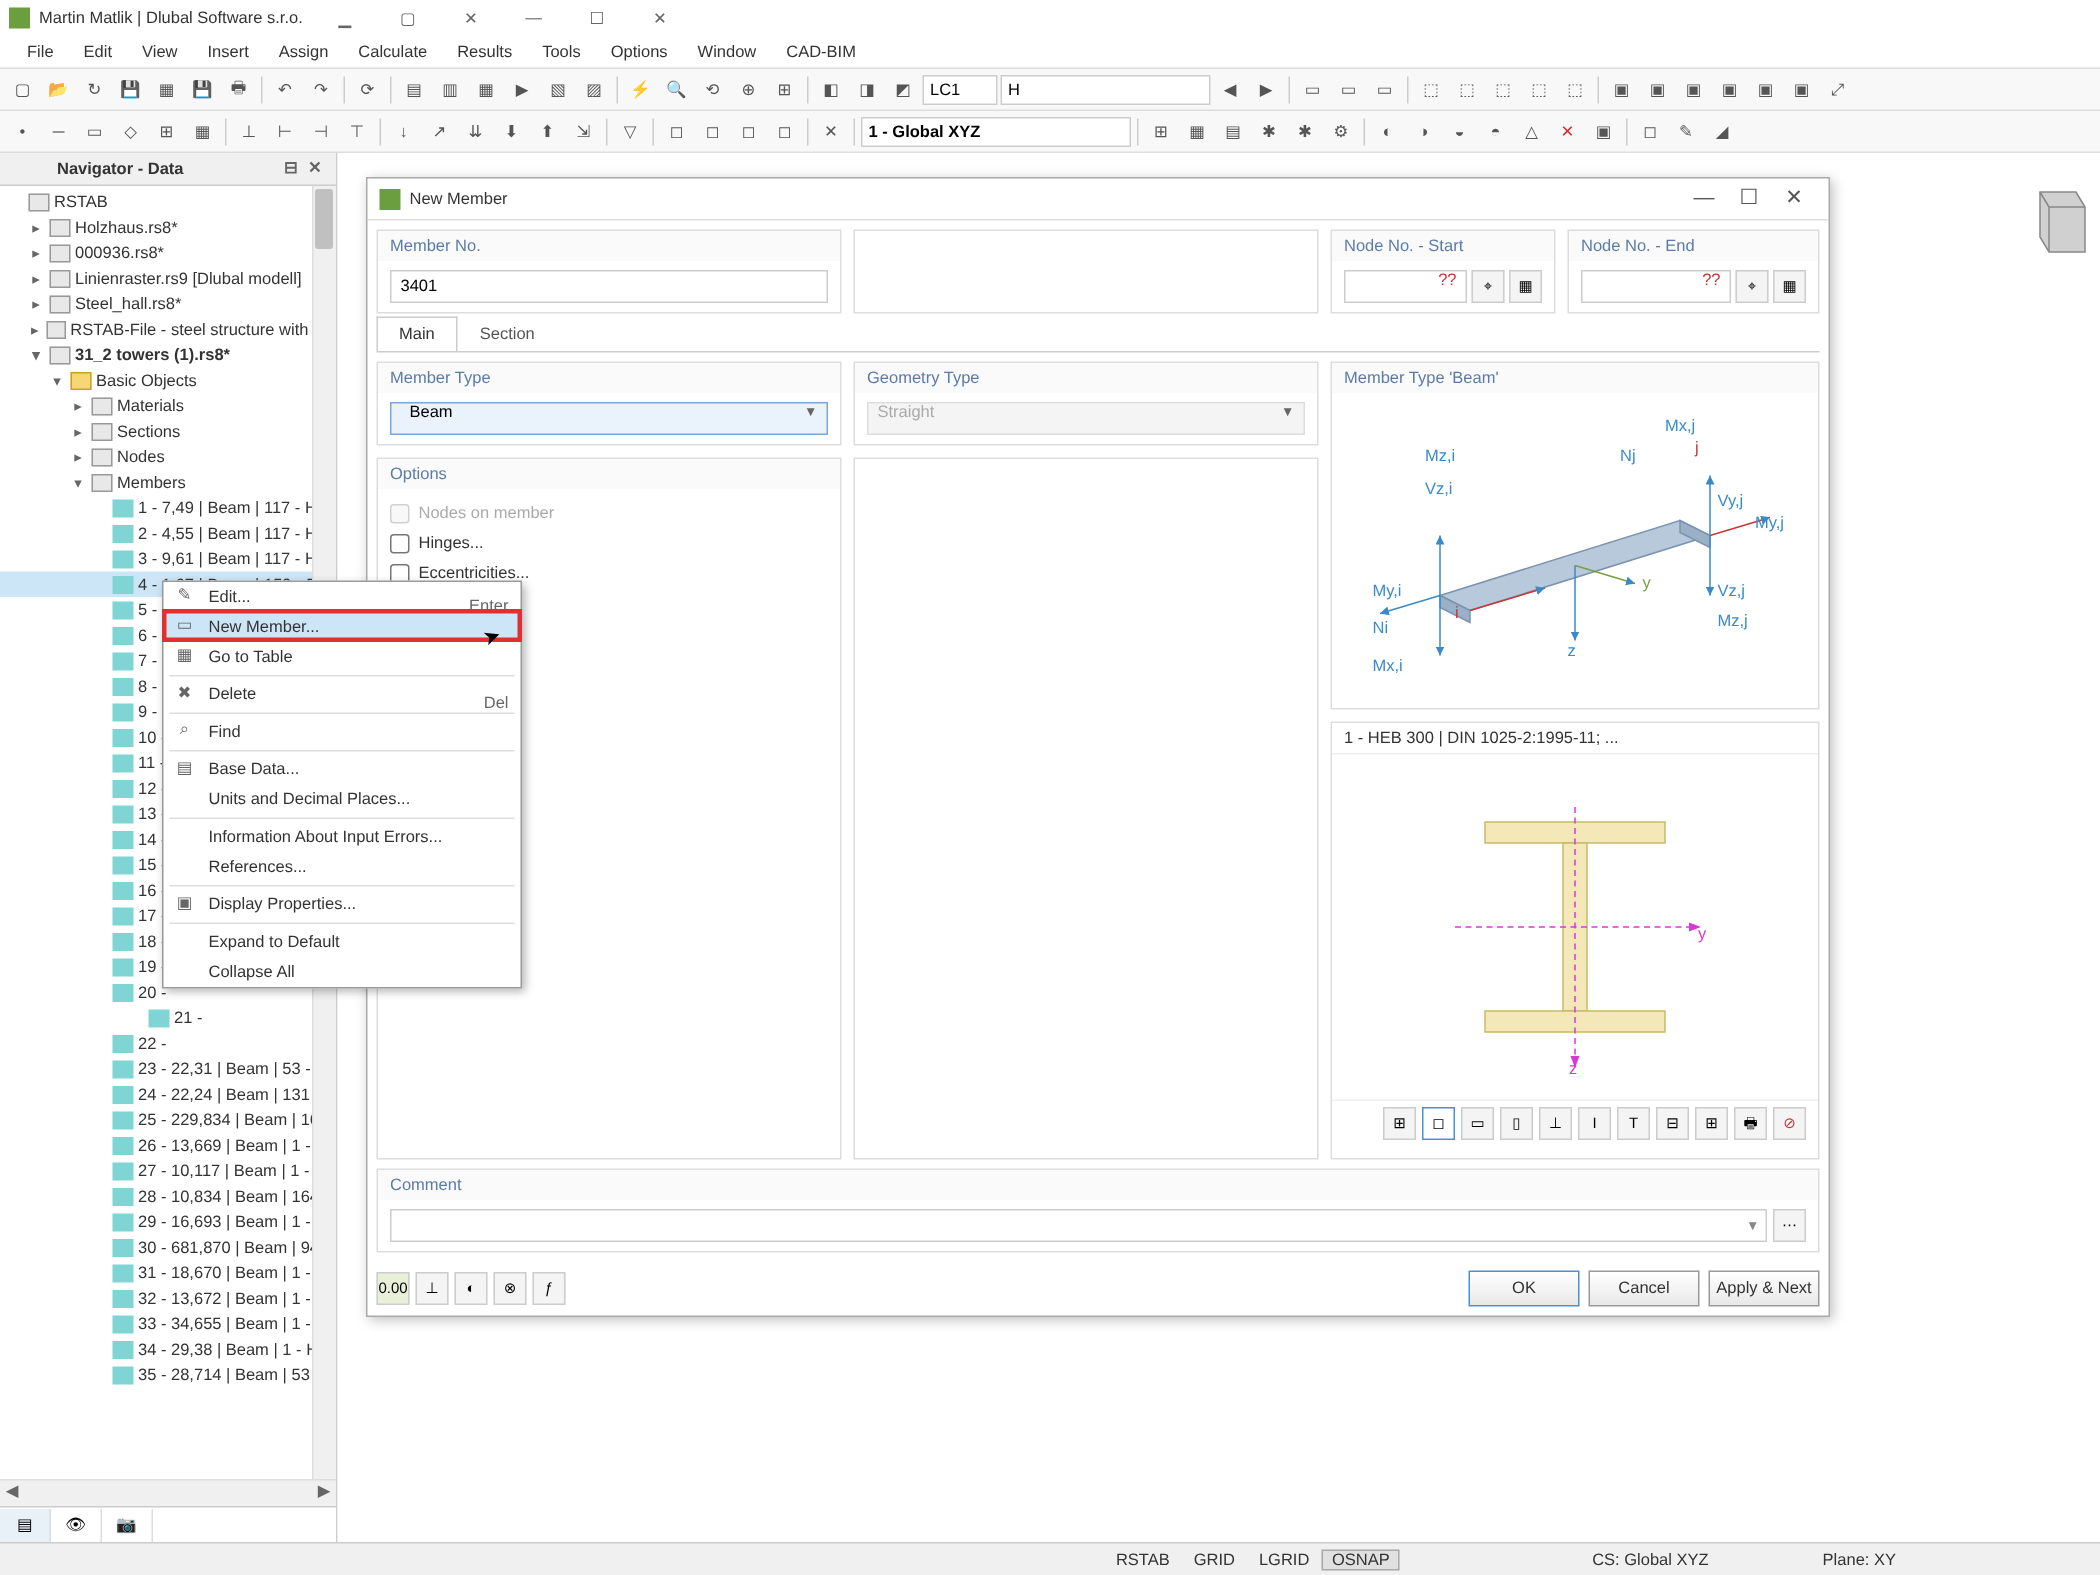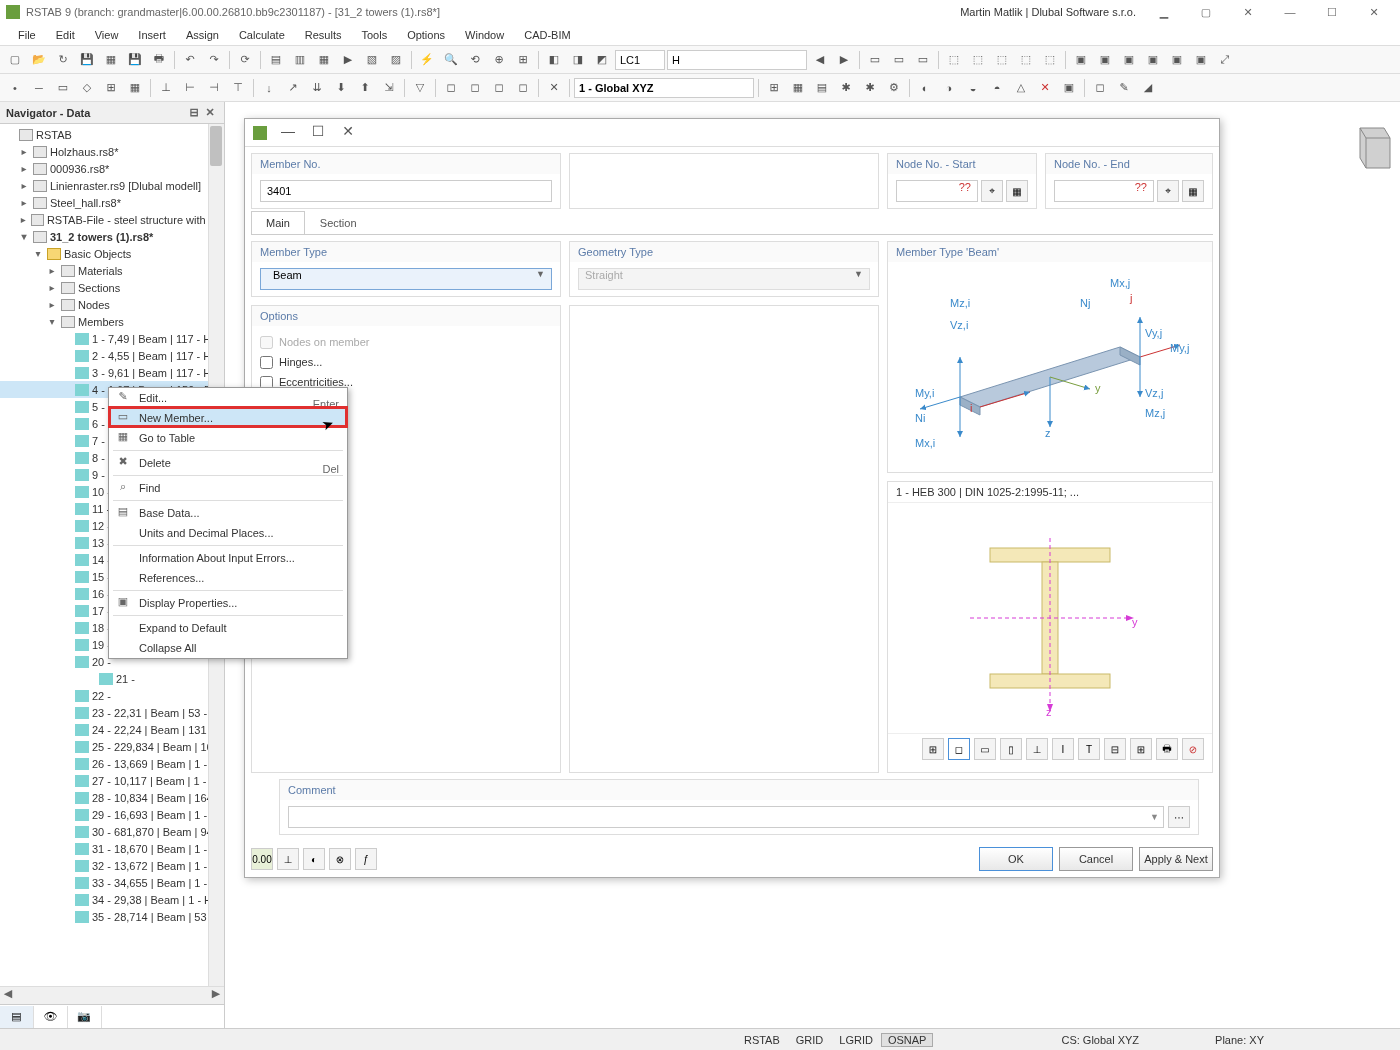--- a/index.html
+++ b/index.html
@@ -12,21 +12,21 @@
 .winbtn{width:40px;height:20px;display:flex;align-items:center;justify-content:center;color:#666;}
 .menubar{height:22px;background:#fff;display:flex;align-items:center;padding:0 8px;border-bottom:1px solid #ddd;}
 .menubar span{padding:2px 10px;color:#333;}
 .toolbar{height:28px;background:#f8f8f8;display:flex;align-items:center;padding:0 4px;border-bottom:1px solid #ddd;gap:2px;}
 .tbtn{width:22px;height:22px;display:flex;align-items:center;justify-content:center;color:#555;border:1px solid transparent;}
 .tsep{width:1px;height:18px;background:#ccc;margin:0 2px;}
 .tcombo{height:20px;border:1px solid #ccc;background:#fff;padding:0 4px;display:flex;align-items:center;min-width:60px;}
 .main{display:flex;height:calc(1050px - 24px - 22px - 28px - 28px - 22px);}
 .navigator{width:225px;background:#fff;border-right:1px solid #ccc;display:flex;flex-direction:column;}
 .nav-header{height:22px;background:#f0f0f0;border-bottom:1px solid #ccc;display:flex;align-items:center;padding:0 6px;font-weight:bold;color:#333;}
-.nav-header-title{flex:1;}
+.nav-header-title{flex:1;margin-left:32px;}
 .nav-header .pbtn{width:16px;height:16px;color:#666;text-align:center;line-height:14px;}
 .tree{flex:1;overflow:hidden;position:relative;}
 .tree-inner{padding:2px 0;}
 .tnode{display:flex;align-items:center;height:17px;padding-left:4px;white-space:nowrap;overflow:hidden;color:#333;}
 .tnode.sel{background:#cde6f7;}
 .tnode .exp{width:12px;text-align:center;color:#666;font-size:10px;}
 .tnode .ticon{width:14px;height:12px;margin:0 3px;display:inline-block;}
 .folder{background:#f7d774;border:1px solid #c9a227;}
 .file{background:#e8e8e8;border:1px solid #999;}
 .cyan{background:#7fd4d4;}
@@ -96,21 +96,20 @@
 .stat-spacer{flex:1;}
 
 .orient-cube{position:absolute;right:6px;top:118px;width:44px;height:64px;}
 .orient-cube svg{width:44px;height:64px;}
 </style>
 </head>
 <body>
 
 <div class="titlebar">
   <span class="icon"></span>
-  <span class="titlebar-title">RSTAB 9 (branch: grandmaster|6.00.00.26810.bb9c2301187) - [31_2 towers (1).rs8*]</span>
   <span class="titlebar-user">Martin Matlik | Dlubal Software s.r.o.</span>
   <div class="winbtns">
     <div class="winbtn">▁</div>
     <div class="winbtn">▢</div>
     <div class="winbtn">✕</div>
     <div class="winbtn">—</div>
     <div class="winbtn">☐</div>
     <div class="winbtn">✕</div>
   </div>
 </div>
@@ -503,20 +502,21 @@
       <polygon points="10,10 34,10 40,20 40,50 16,50 10,40" fill="#d0d0d0" stroke="#888"></polygon>
       <line x1="10" y1="10" x2="16" y2="20" stroke="#888"></line>
       <line x1="16" y1="20" x2="40" y2="20" stroke="#888"></line>
       <line x1="16" y1="20" x2="16" y2="50" stroke="#888"></line>
     </svg>
 </div>
 
 <div class="dialog">
   <div class="dlg-title">
     <span class="dicon"></span>
+    <span class="dlg-title-text">New Member</span>
     <span class="dbtn">—</span>
     <span class="dbtn">☐</span>
     <span class="dbtn">✕</span>
   </div>
 
   <div style="padding:6px;display:flex;gap:8px;">
     <div class="group" style="width:310px;">
       <div class="group-h">Member No.</div>
       <div class="group-b">
           <div class="input">3401</div>
@@ -685,21 +685,21 @@
           <div class="sqbtn">T</div>
           <div class="sqbtn">⊟</div>
           <div class="sqbtn">⊞</div>
           <div class="sqbtn">🖶</div>
           <div class="sqbtn" style="color:#c33;">⊘</div>
         </div>
       </div>
     </div>
   </div>
 
-  <div style="padding:0 20px 6px 6px;margin-left:28px;">
+  <div style="padding:0 6px 6px 6px;">
     <div class="group">
       <div class="group-h">Comment</div>
       <div class="group-b cmt-row">
         <div class="cmt-in">
             <span style="color:#888;font-size:9px;">▼</span>
           </div>
         <div class="sqbtn">⋯</div>
       </div>
     </div>
   </div>

